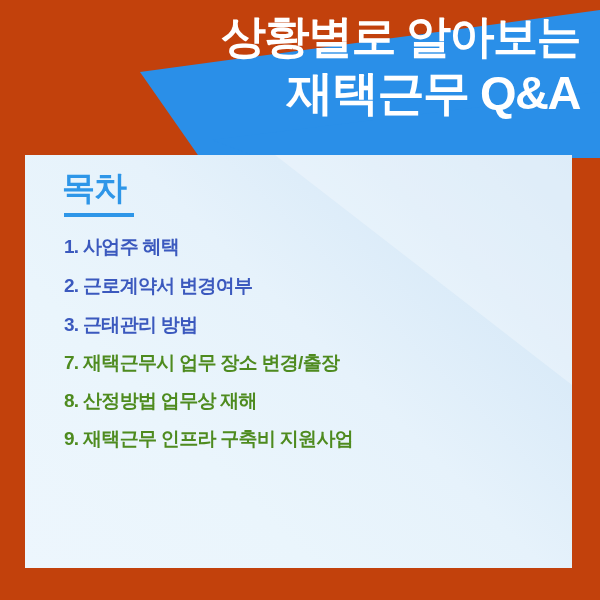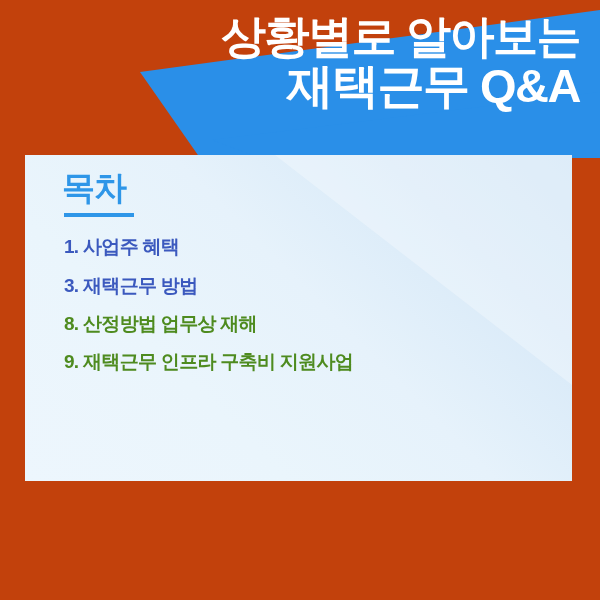--- a/index.html
+++ b/index.html
@@ -54,29 +54,29 @@
   }
   .title-line {
     display: block;
     color: #FFFFFF;
     font-weight: bold;
     line-height: 1.02;
     letter-spacing: -1.5px;
     white-space: nowrap;
   }
   .title-line-1 { font-size: 45px; }
-  .title-line-2 { font-size: 47px; margin-top: 2px; }
+  .title-line-2 { font-size: 47px; margin-top: 9px; }
 
   
   .card {
     position: absolute;
     left: 25px;
     top: 155px;
     width: 547px;
-    height: 326px;
+    height: 413px;
     background:
       linear-gradient(225deg,
         #CFE4F6 0%,
         #D9EAF8 22%,
         #E6F2FB 46%,
         #EAF5FC 70%,
         #EDF6FD 100%);
     z-index: 4;
   }
   
@@ -156,20 +156,22 @@
         <polygon points="547,0 547,230 250,0" fill="#FFFFFF" opacity="0.30"></polygon>
       </svg>
     </div>
 
     <div class="card-inner">
       <div class="toc-heading">목차</div>
       <div class="toc-rule"></div>
 
       <ul class="toc-list">
         <li class="toc-item c-blue"><span>1.</span> <span>사업주 혜택</span></li>
-        <li class="toc-item c-blue"><span>3.</span> <span>재택근무 방법</span></li>
+        <li class="toc-item c-blue"><span>2.</span> <span>근로계약서 변경여부</span></li>
+        <li class="toc-item c-blue"><span>3.</span> <span>근태관리 방법</span></li>
+        <li class="toc-item c-green"><span>7.</span> <span>재택근무시 업무 장소 변경/출장</span></li>
         <li class="toc-item c-green"><span>8.</span> <span>산정방법 업무상 재해</span></li>
         <li class="toc-item c-green"><span>9.</span> <span>재택근무 인프라 구축비 지원사업</span></li>
       </ul>
     </div>
   </div>
 
 </div>
 
 </body></html>

